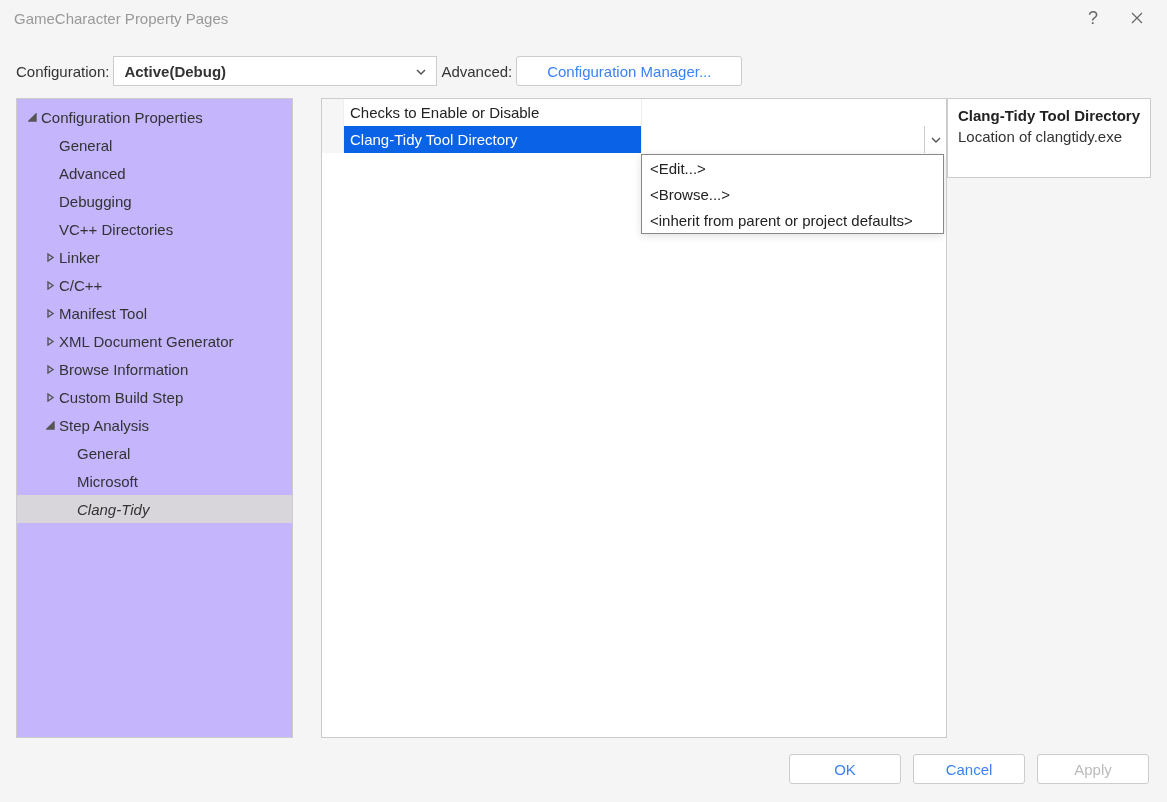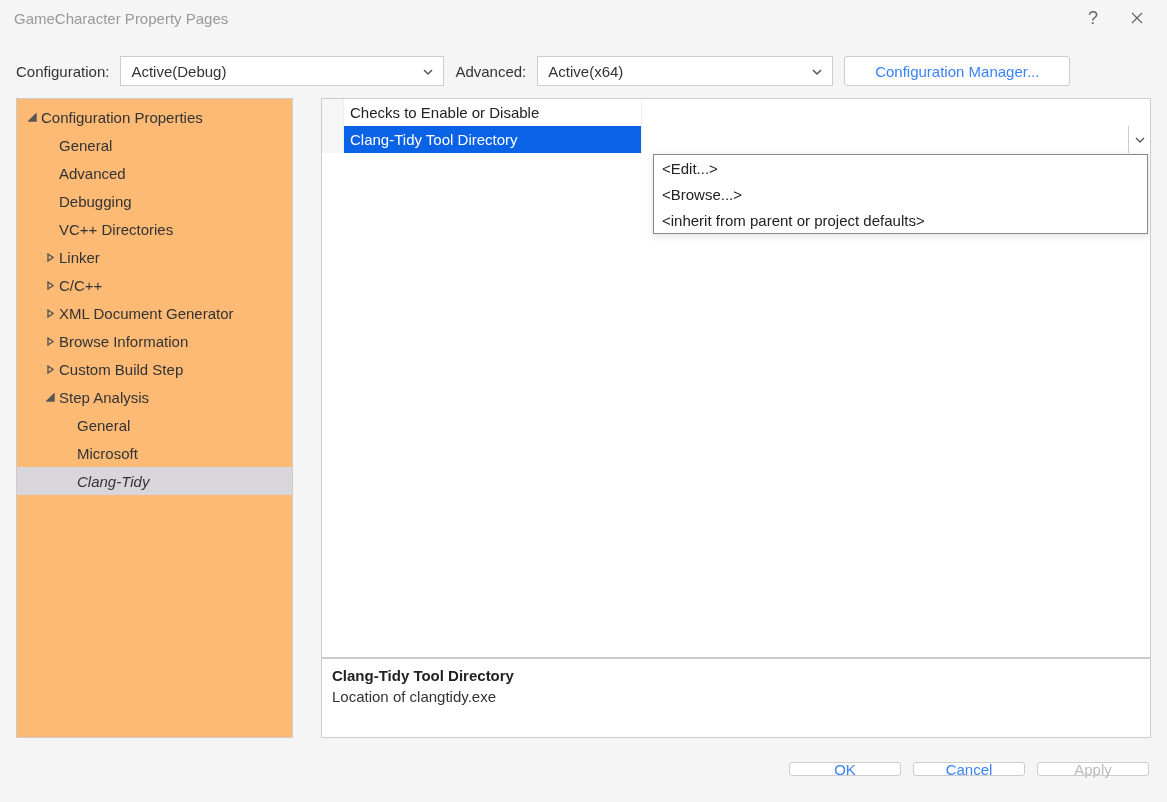--- a/index.html
+++ b/index.html
@@ -5,65 +5,65 @@
   * { box-sizing: border-box; margin: 0; padding: 0; }
   html, body { width: 1167px; height: 802px; font-family: "Segoe UI", Arial, sans-serif; font-size: 14px; background: #fff; }
   .window { width: 1167px; height: 802px; background: #f5f5f5; display: flex; flex-direction: column; }
   .titlebar { height: 36px; display: flex; align-items: center; padding: 0 8px; color: #999; font-size: 15px; }
   .titlebar .title { padding-left: 6px; }
   .titlebar .spacer { flex: 1; }
   .titlebar .tb-btn { width: 44px; height: 36px; display: flex; align-items: center; justify-content: center; color: #666; }
   .tb-btn svg { width: 12px; height: 12px; stroke: #666; stroke-width: 1.2; fill: none; }
   .help-icon { font-size: 18px; color: #aaa; }
 
-  .config-row { display: flex; align-items: center; gap: 11px; padding: 20px 16px 12px 16px; }
+  .config-row { display: flex; align-items: center; gap: 4px; padding: 20px 16px 12px 16px; }
   .config-row label { color: #333; font-size: 15px; }
-  .select { background: #fff; border: 1px solid #ccc; height: 30px; display: flex; align-items: center; padding: 0 10px; font-size: 15px; color: #333; position: relative; }
+  .select { background: #fff; border: 1px solid #ccc; height: 30px; display: flex; align-items: center; padding: 0 10px; font-size: 15px; color: #333; position: relative; font-weight: bold; }
   .select .caret { margin-left: auto; }
   .caret svg { width: 10px; height: 10px; stroke: #555; stroke-width: 1.5; fill: none; }
   #sel-config { width: 324px; }
   #sel-platform { width: 296px; }
   .btn { background: #fff; border: 1px solid #ccc; height: 30px; padding: 0 14px; display: flex; align-items: center; justify-content: center; font-size: 15px; color: #3b82f6; border-radius: 3px; }
   .btn.disabled { color: #bbb; }
   #btn-cfg-mgr { width: 226px; }
 
   .body { flex: 1; display: flex; gap: 12px; padding: 0 16px 12px 16px; min-height: 0; }
-  .tree { width: 277px; background: #fdba74; border: 1px solid #ccc; padding-top: 4px; overflow: hidden; }
+  .tree { width: 277px; background: #c4b5fd; border: 1px solid #ccc; padding-top: 4px; overflow: hidden; }
   .tree-node { display: flex; align-items: center; height: 28px; font-size: 15px; color: #333; white-space: nowrap; }
   .tree-node .tw { width: 14px; height: 14px; display: inline-flex; align-items: center; justify-content: center; margin-right: 2px; }
   .tw svg { width: 9px; height: 9px; stroke: #555; stroke-width: 1.4; fill: none; }
   .tw.filled svg { fill: #555; }
   .tree-node.depth0 { padding-left: 8px; }
   .tree-node.depth1 { padding-left: 26px; }
   .tree-node.depth2 { padding-left: 44px; }
   .tree-node.leaf.depth1 { padding-left: 42px; }
   .tree-node.leaf.depth2 { padding-left: 60px; }
   .tree-node.selected { background: #d9d6db; font-style: italic; }
 
-  .right { flex: 1; display: flex; flex-direction: column; min-width: 0; padding-left: 16px; }
+  .right { flex: 1; display: flex; flex-direction: row; min-width: 0; padding-left: 16px; }
   .grid { flex: 1; background: #fff; border: 1px solid #ccc; position: relative; overflow: hidden; }
   .grid-inner { display: flex; flex-direction: column; }
   .grid-row { display: flex; height: 27px; align-items: stretch; font-size: 15px; }
   .grid-row .left-gutter { width: 22px; background: #f6f6f6; border-right: 1px solid #eee; }
   .grid-row .name { width: 297px; padding-left: 6px; display: flex; align-items: center; color: #222; }
   .grid-row .val { flex: 1; display: flex; align-items: center; padding-left: 6px; border-left: 1px solid #eee; position: relative; }
   .grid-row.selected .name { background: #0a62e6; color: #fff; }
   .grid-row.selected .val { background: #fff; }
   .val .dd-btn { position: absolute; right: 0; top: 0; bottom: 0; width: 22px; display: flex; align-items: center; justify-content: center; border-left: 1px solid #ccc; }
   .dd-btn svg { width: 10px; height: 10px; stroke: #555; stroke-width: 1.4; fill: none; }
 
-  .dropdown { position: absolute; left: 331px; top: 55px; right: 2px; background: #fff; border: 1px solid #888; box-shadow: 0 2px 8px rgba(0,0,0,.12); }
+  .dropdown { position: absolute; left: 319px; top: 55px; right: 2px; background: #fff; border: 1px solid #888; box-shadow: 0 2px 8px rgba(0,0,0,.12); }
   .dropdown .dd-item { height: 26px; display: flex; align-items: center; padding: 0 8px; font-size: 15px; color: #222; }
 
   .desc { height: 80px; background: #fff; border: 1px solid #ccc; padding: 8px 10px; }
   .desc .d-title { font-weight: 700; font-size: 15px; color: #222; margin-bottom: 4px; }
   .desc .d-body { font-size: 15px; color: #333; }
 
   .footer { height: 52px; display: flex; align-items: center; justify-content: flex-end; gap: 12px; padding: 0 18px 14px 0; }
-  .footer .btn { width: 112px; height: 14px; }
+  .footer .btn { width: 112px; height: 30px; }
 </style>
 </head>
 <body>
 
 <div class="window">
   <div class="titlebar">
     <span class="title">GameCharacter Property Pages</span>
     <span class="spacer"></span>
     <span class="tb-btn help-icon">?</span>
     <span class="tb-btn">
@@ -75,26 +75,20 @@
 
   <div class="config-row">
     <label>Configuration:</label>
     <div id="sel-config" class="select">
       <span>Active(Debug)</span>
       <span class="caret"><svg viewBox="0 0 10 10">
             <path d="M1 3 L5 7 L9 3"></path>
           </svg></span>
     </div>
     <label>Advanced:</label>
-    <div id="sel-platform" class="select">
-      <span>Active(x64)</span>
-      <span class="caret"><svg viewBox="0 0 10 10">
-            <path d="M1 3 L5 7 L9 3"></path>
-          </svg></span>
-    </div>
     <div id="btn-cfg-mgr" class="btn">
       <span>Configuration Manager...</span>
     </div>
   </div>
 
   <div class="body">
     <div class="tree">
       <div class="tree-node depth0">
         <span class="tw filled">
             <svg viewBox="0 0 9 9">
@@ -124,20 +118,28 @@
             </span>
             <span>Linker</span>
           </div>
           <div class="tree-node depth1">
             <span class="tw">
               <svg viewBox="0 0 9 9">
                 <path d="M2 1 L7 4.5 L2 8 Z" fill="none"></path>
               </svg>
             </span>
             <span>C/C++</span>
+          </div>
+          <div class="tree-node depth1">
+            <span class="tw">
+              <svg viewBox="0 0 9 9">
+                <path d="M2 1 L7 4.5 L2 8 Z" fill="none"></path>
+              </svg>
+            </span>
+            <span>Manifest Tool</span>
           </div>
           <div class="tree-node depth1">
             <span class="tw">
               <svg viewBox="0 0 9 9">
                 <path d="M2 1 L7 4.5 L2 8 Z" fill="none"></path>
               </svg>
             </span>
             <span>XML Document Generator</span>
           </div>
           <div class="tree-node depth1">

